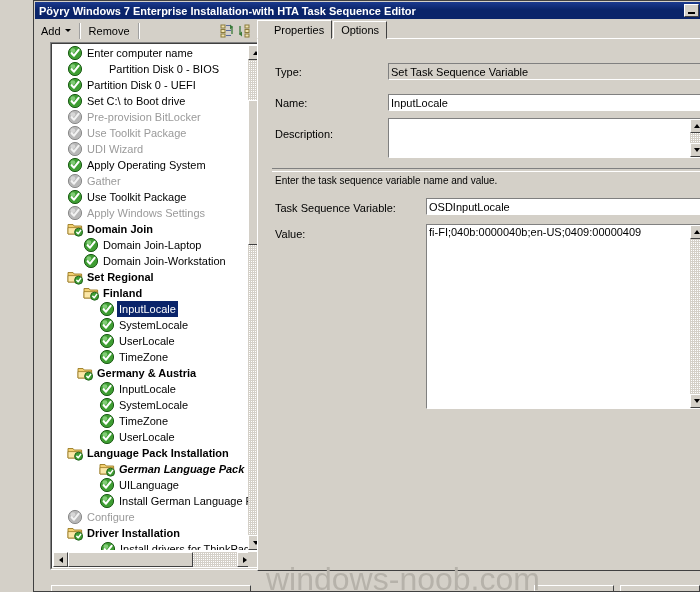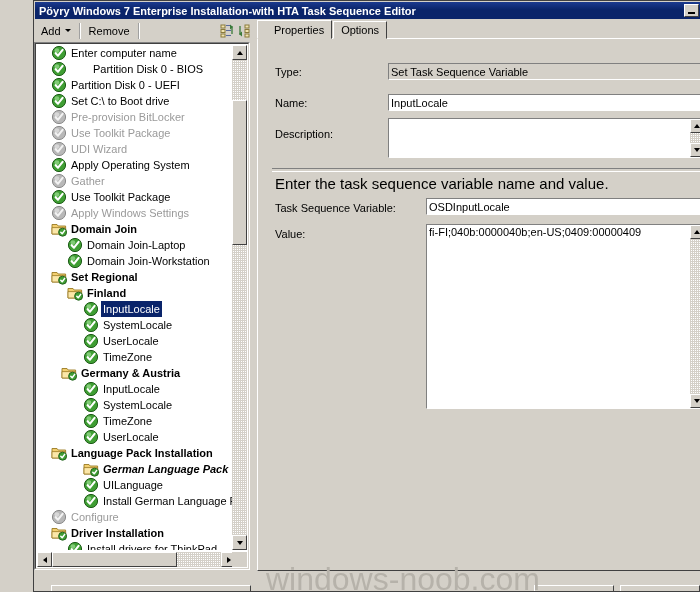--- a/index.html
+++ b/index.html
@@ -102,21 +102,21 @@
   .tb-icon {
     width: 18px; height: 18px;
     position: relative;
     cursor: default;
   }
   .tb-icon svg { display: block; }
 
   
   #tree-outer {
     position: absolute;
-    left: 0; top: 41px;
+    left: 16px; top: 41px;
     width: 216px; height: 528px;
     background: #ffffff;
     border: 1px solid;
     border-color: #808080 #ffffff #ffffff #808080;
     box-sizing: border-box;
     overflow: hidden;
   }
   #tree-inner-border {
     position: absolute;
     left: 0; top: 0; right: 0; bottom: 0;
@@ -281,21 +281,21 @@
 
   .vsb-mini {
     position: absolute;
     width: 15px;
     background: #d4d0c8;
     box-sizing: border-box;
   }
 
   #section-text {
     position: absolute;
-    font-size: 15px;
+    font-size: 10px;
     text-align: right;
   }
   .sep-line {
     position: absolute;
     height: 2px;
     border-top: 1px solid #808080;
     border-bottom: 1px solid #ffffff;
   }
 
   
@@ -698,21 +698,21 @@
             <span class="ico">
               <svg width="16" height="16" viewBox="0 0 16 16">
                 <path d="M1 3.5 L6 3.5 L7.2 5 L14.6 5 L14.6 13 L1 13 Z" fill="#f3cf70" stroke="#9a7a22" stroke-width="0.9"></path>
                 <path d="M1 6.6 L14.6 6.6 L14.6 13 L1 13 Z" fill="#fbe7a8" stroke="#9a7a22" stroke-width="0.8"></path>
                 <circle cx="11.6" cy="11.2" r="4" fill="#3f9e33" stroke="#1e5c18" stroke-width="0.9"></circle>
                 <path d="M9.8 11.3 L11.2 12.8 L13.7 9.4" fill="none" stroke="#ffffff" stroke-width="1.5" stroke-linecap="round" stroke-linejoin="round"></path>
               </svg>
             </span>
             <span class="tree-label">Driver Installation</span>
           </div>
-          <div class="tree-row" style="padding-left: 30px;">
+          <div class="tree-row" style="padding-left: 30px; justify-content: flex-end;">
             <span class="ico">
               <svg width="16" height="16" viewBox="0 0 16 16">
                 <circle cx="8" cy="8" r="6.6" fill="#3f9e33" stroke="#1e5c18" stroke-width="1"></circle>
                 <circle cx="5.9" cy="5.6" r="2.4" fill="#8ed484" opacity="0.85"></circle>
                 <path d="M4.6 8.2 L7 10.7 L11.6 4.8" fill="none" stroke="#ffffff" stroke-width="2.1" stroke-linecap="round" stroke-linejoin="round"></path>
               </svg>
             </span>
             <span class="tree-label">Install drivers for ThinkPad</span>
           </div>
         </div>

